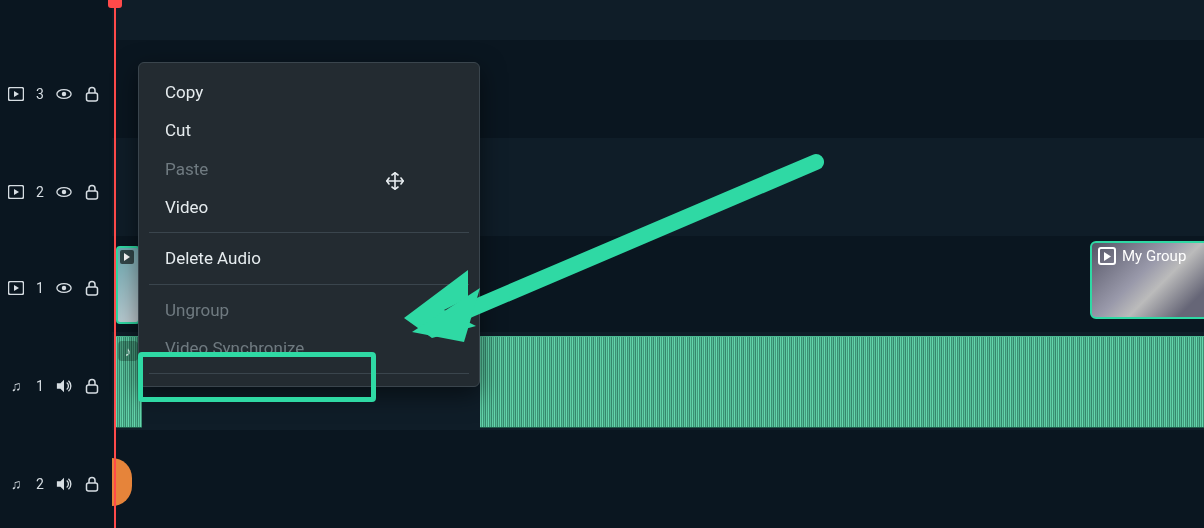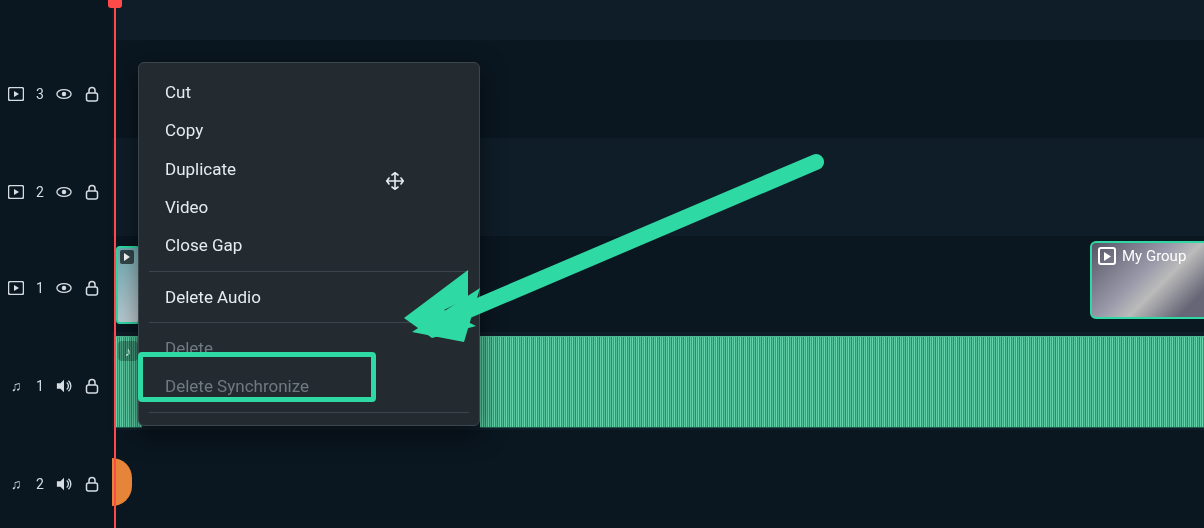--- a/index.html
+++ b/index.html
@@ -326,30 +326,29 @@
     <span class="note-badge">♪</span>
   </div>
 
   <div class="audio-clip" style="left:480px;right:0;top:336px">
     <div class="wave"></div>
   </div>
 
   <div class="orange-stub" style="left:112px;top:458px"></div>
 
   <div class="ctx-menu">
+    <div class="ctx-item">Copy</div>
     <div class="ctx-item">Cut</div>
-    <div class="ctx-item">Copy</div>
-    <div class="ctx-item">Duplicate</div>
+    <div class="ctx-item disabled">Paste</div>
     <div class="ctx-item">Video</div>
-    <div class="ctx-item">Close Gap</div>
     <div class="ctx-sep"></div>
     <div class="ctx-item">Delete Audio</div>
     <div class="ctx-sep"></div>
-    <div class="ctx-item disabled">Delete</div>
-    <div class="ctx-item disabled">Delete Synchronize</div>
+    <div class="ctx-item disabled">Ungroup</div>
+    <div class="ctx-item disabled">Video Synchronize</div>
     <div class="ctx-sep"></div>
 
   </div>
 
   <div class="highlight-box"></div>
 
   <div class="arrow-annot">
     <svg width="430" height="200" viewBox="0 0 430 200">
       <line x1="416" y1="12" x2="50" y2="168" stroke="#2fd9a4" stroke-width="16" stroke-linecap="round"></line>
       <polygon points="8,188 72,140 72,168 48,180 80,196 36,208" fill="#2fd9a4" transform="translate(-4,-20)"></polygon>

